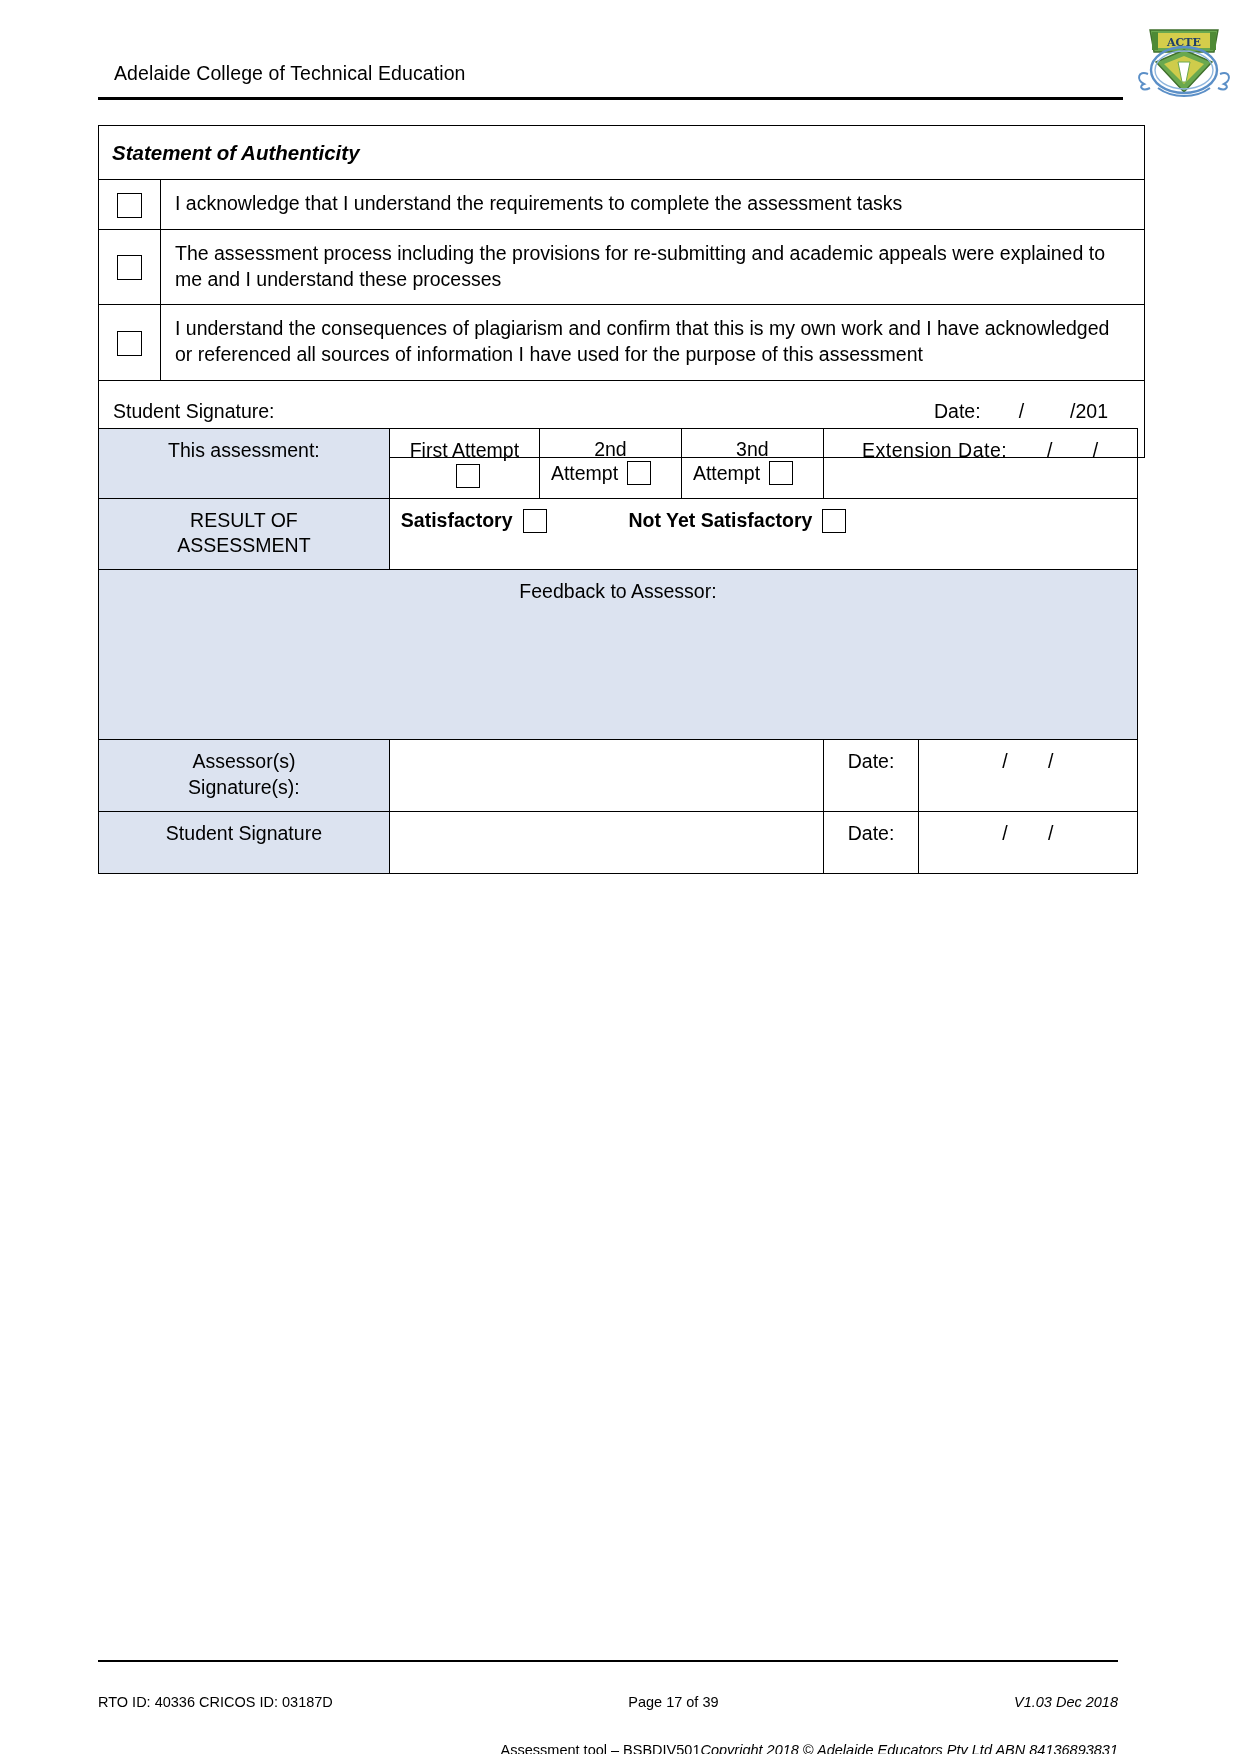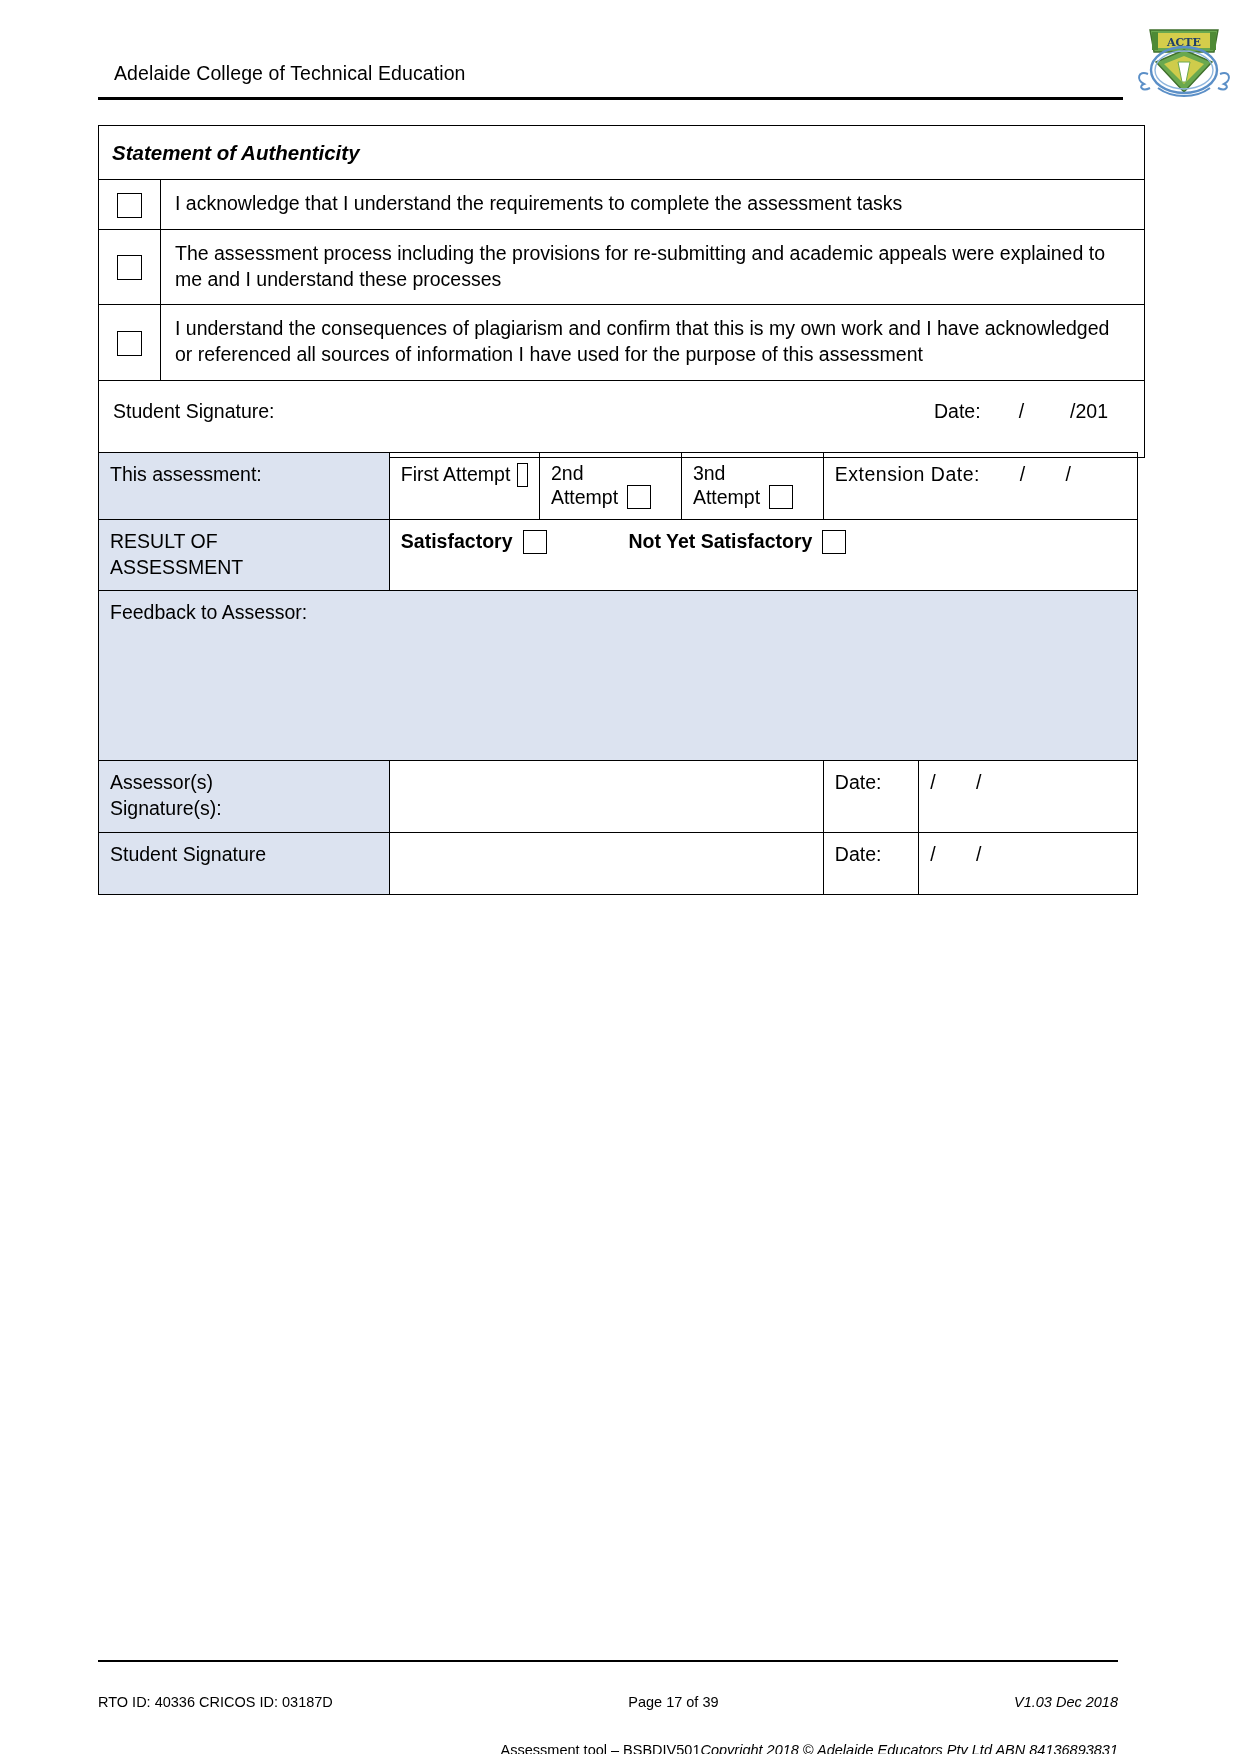--- a/index.html
+++ b/index.html
@@ -128,41 +128,43 @@
   }
   .checkbox.small {
     width: 24px;
     height: 24px;
   }
 
   
   #result-table {
     position: absolute;
     left: 98px;
-    top: 452px;
+    top: 428px;
     width: 1040px;
+    text-align: center;
   }
   #result-table td { border: 1.6px solid #000000; }
   .bluefill { background: #dce3f0; }
   .vmid { vertical-align: middle; }
 
   td.label-cell {
     width: 250px;
     padding: 16px 12px;
     vertical-align: middle;
   }
   td.attempt-cell {
     padding: 10px 10px 10px 12px;
     vertical-align: middle;
     position: relative;
   }
   .attempt-inline {
     display: flex;
     align-items: center;
     white-space: nowrap;
+    flex-direction: column;
   }
   .attempt-inline .cb-gap { margin-left: 7px; }
   .attempt-stack {
     line-height: 1.18;
   }
   .attempt-stack .line2 {
     display: flex;
     align-items: center;
     white-space: nowrap;
   }

